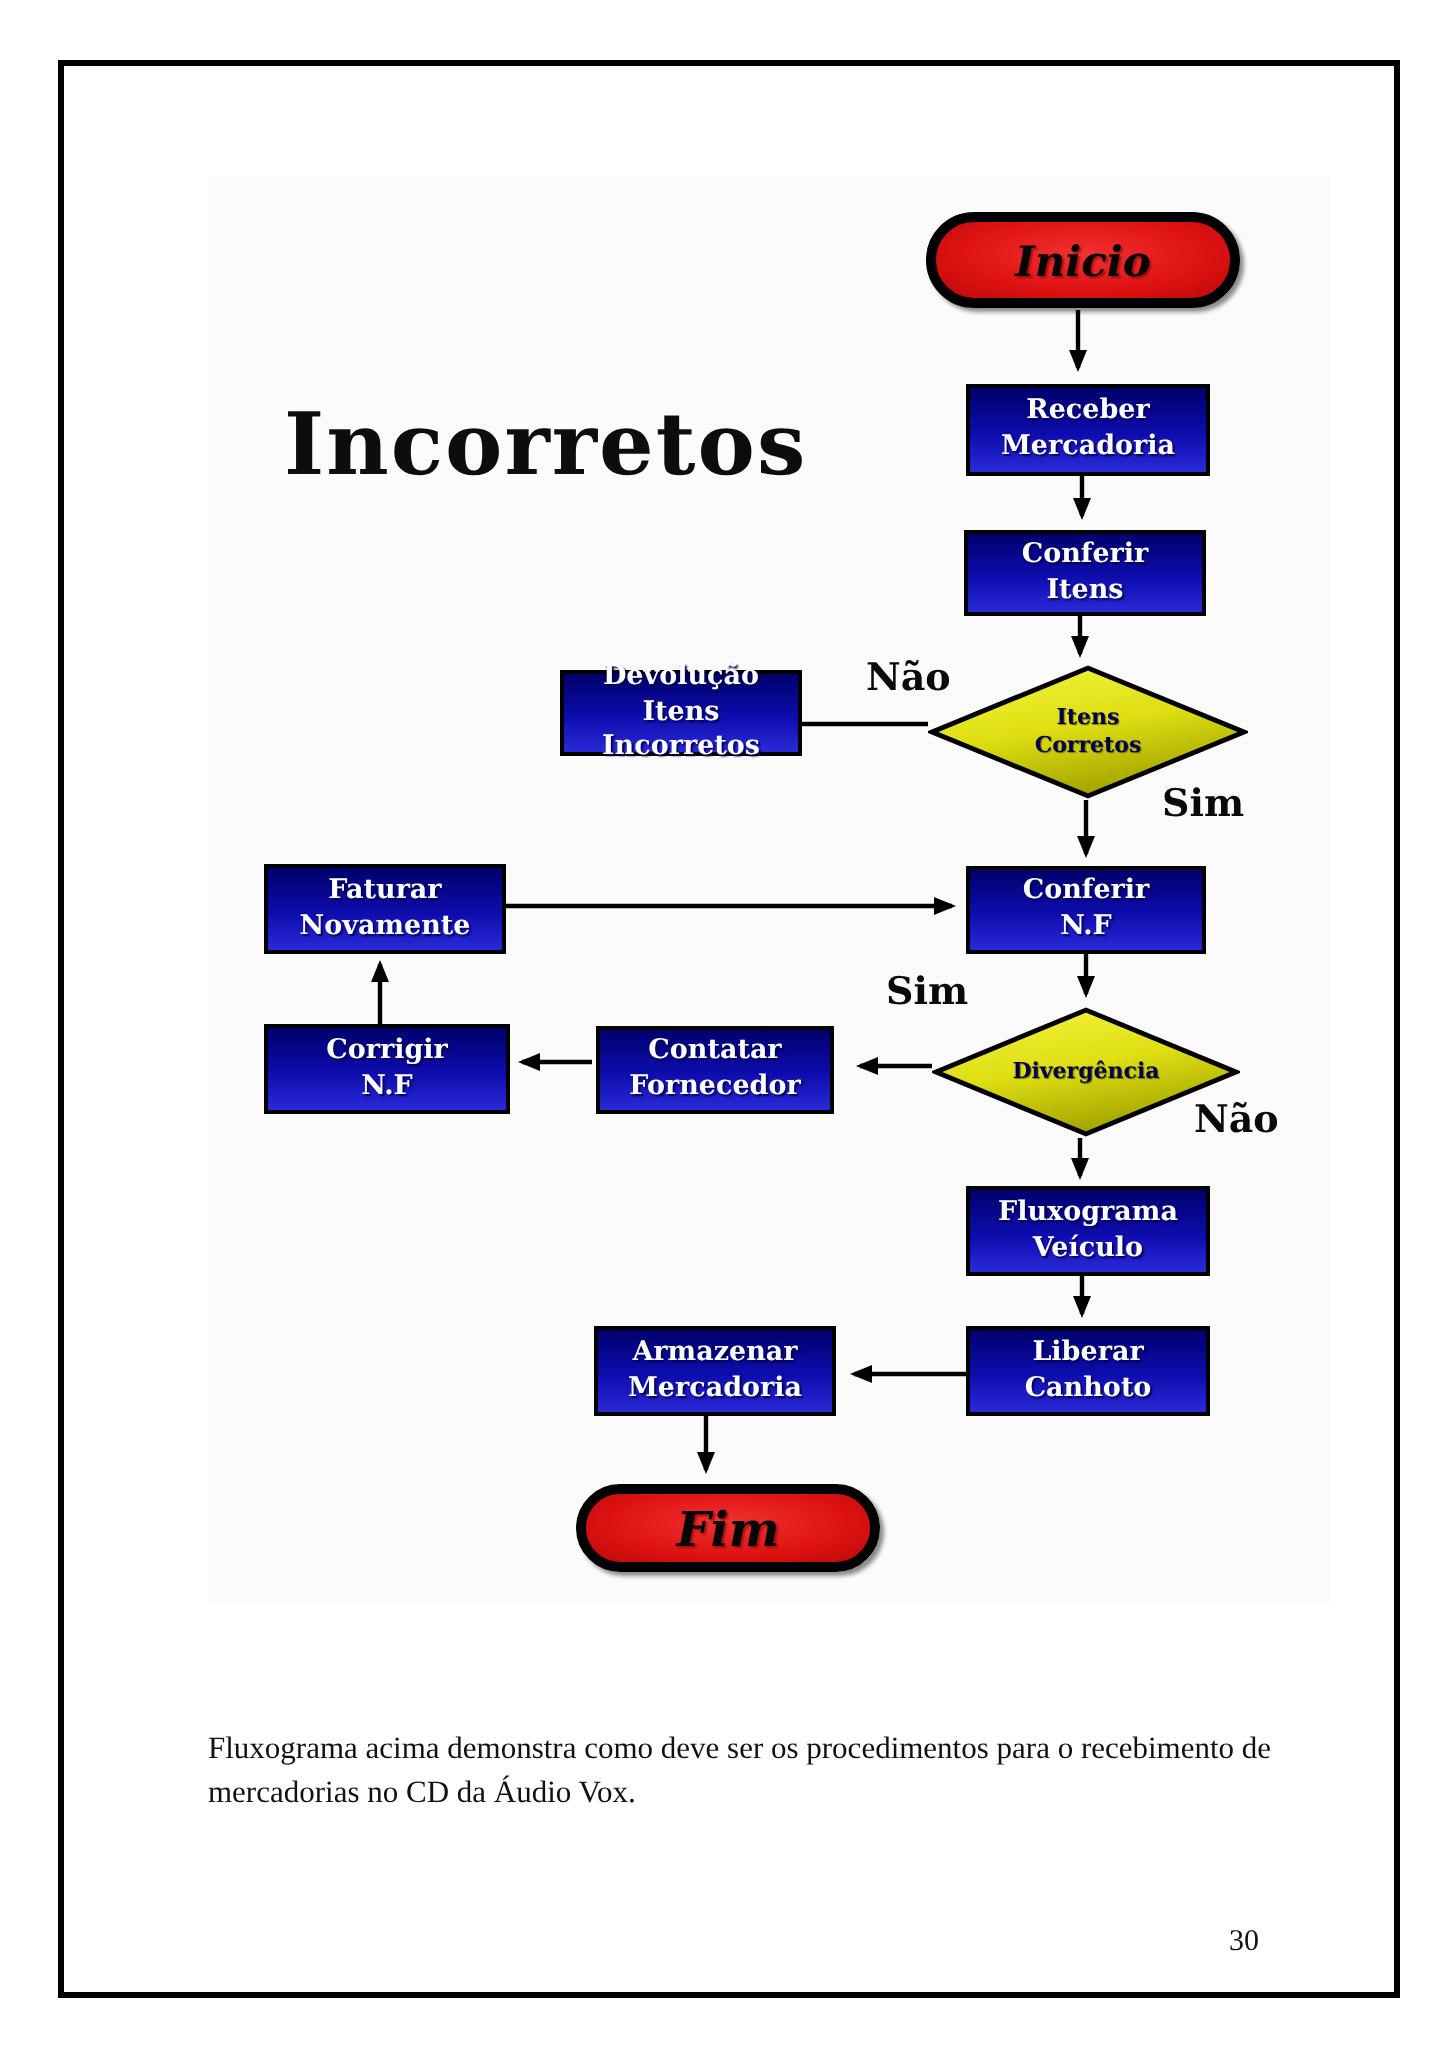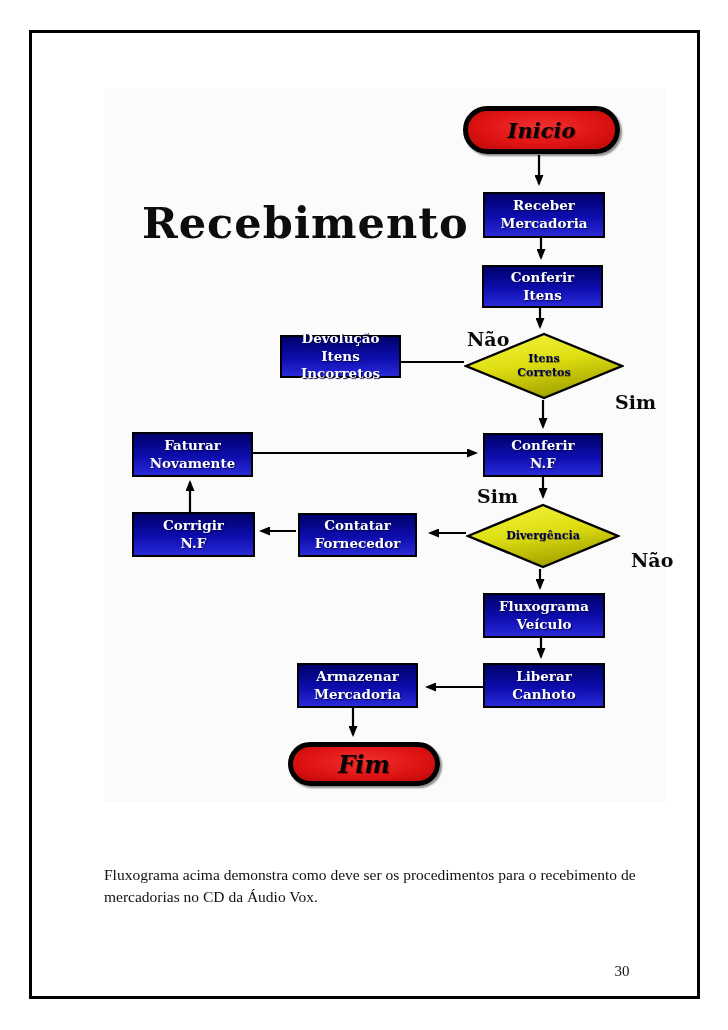--- a/index.html
+++ b/index.html
@@ -46,40 +46,40 @@
   .diamond svg{position:absolute;left:0;top:0;width:100%;height:100%;}
   .diamond .lbl{
     position:absolute;left:0;top:0;width:100%;height:100%;
     display:flex;align-items:center;justify-content:center;text-align:center;
     color:#00004e;font-family:"DejaVu Serif", serif;font-weight:bold;
     font-size:11px;line-height:1.25;white-space:pre-line;
     text-shadow:0.5px 0.5px 0.5px #7a7a00;
   }
   .edge-label{
     position:absolute;font-family:"DejaVu Serif", serif;font-weight:bold;
-    font-size:19px;color:#0a0a0a;white-space:nowrap;margin-left:34px;
+    font-size:19px;color:#0a0a0a;white-space:nowrap;
   }
   .caption{
     position:absolute;left:104px;top:864px;width:562px;margin:0;
     font-family:"Liberation Serif", serif;font-size:15.5px;line-height:1.42;color:#111;
   }
   .page-number{
     position:absolute;left:604px;top:963px;width:36px;text-align:center;
     font-family:"Liberation Serif", serif;font-size:15px;color:#111;
   }
 </style>
 </head>
 <body>
 
 <div class="page">
 
   <div class="page-border"></div>
   <div class="chart-bg"></div>
 
-  <h1 class="title">Recebimento</h1>
+  <h1 class="title">Incorretos</h1>
 
   <svg class="arrows" viewBox="0 0 728 1030">
     <defs>
       <marker id="ah" markerWidth="11" markerHeight="9" refX="9" refY="4.5" orient="auto" markerUnits="userSpaceOnUse">
         <path d="M0,0 L11,4.5 L0,9 z" fill="#000"></path>
       </marker>
     </defs>
     <g stroke="#000" stroke-width="2.2" fill="none">
       <line x1="539" y1="155" x2="539" y2="184" marker-end="url(#ah)"></line>
       <line x1="541" y1="238" x2="541" y2="258" marker-end="url(#ah)"></line>

